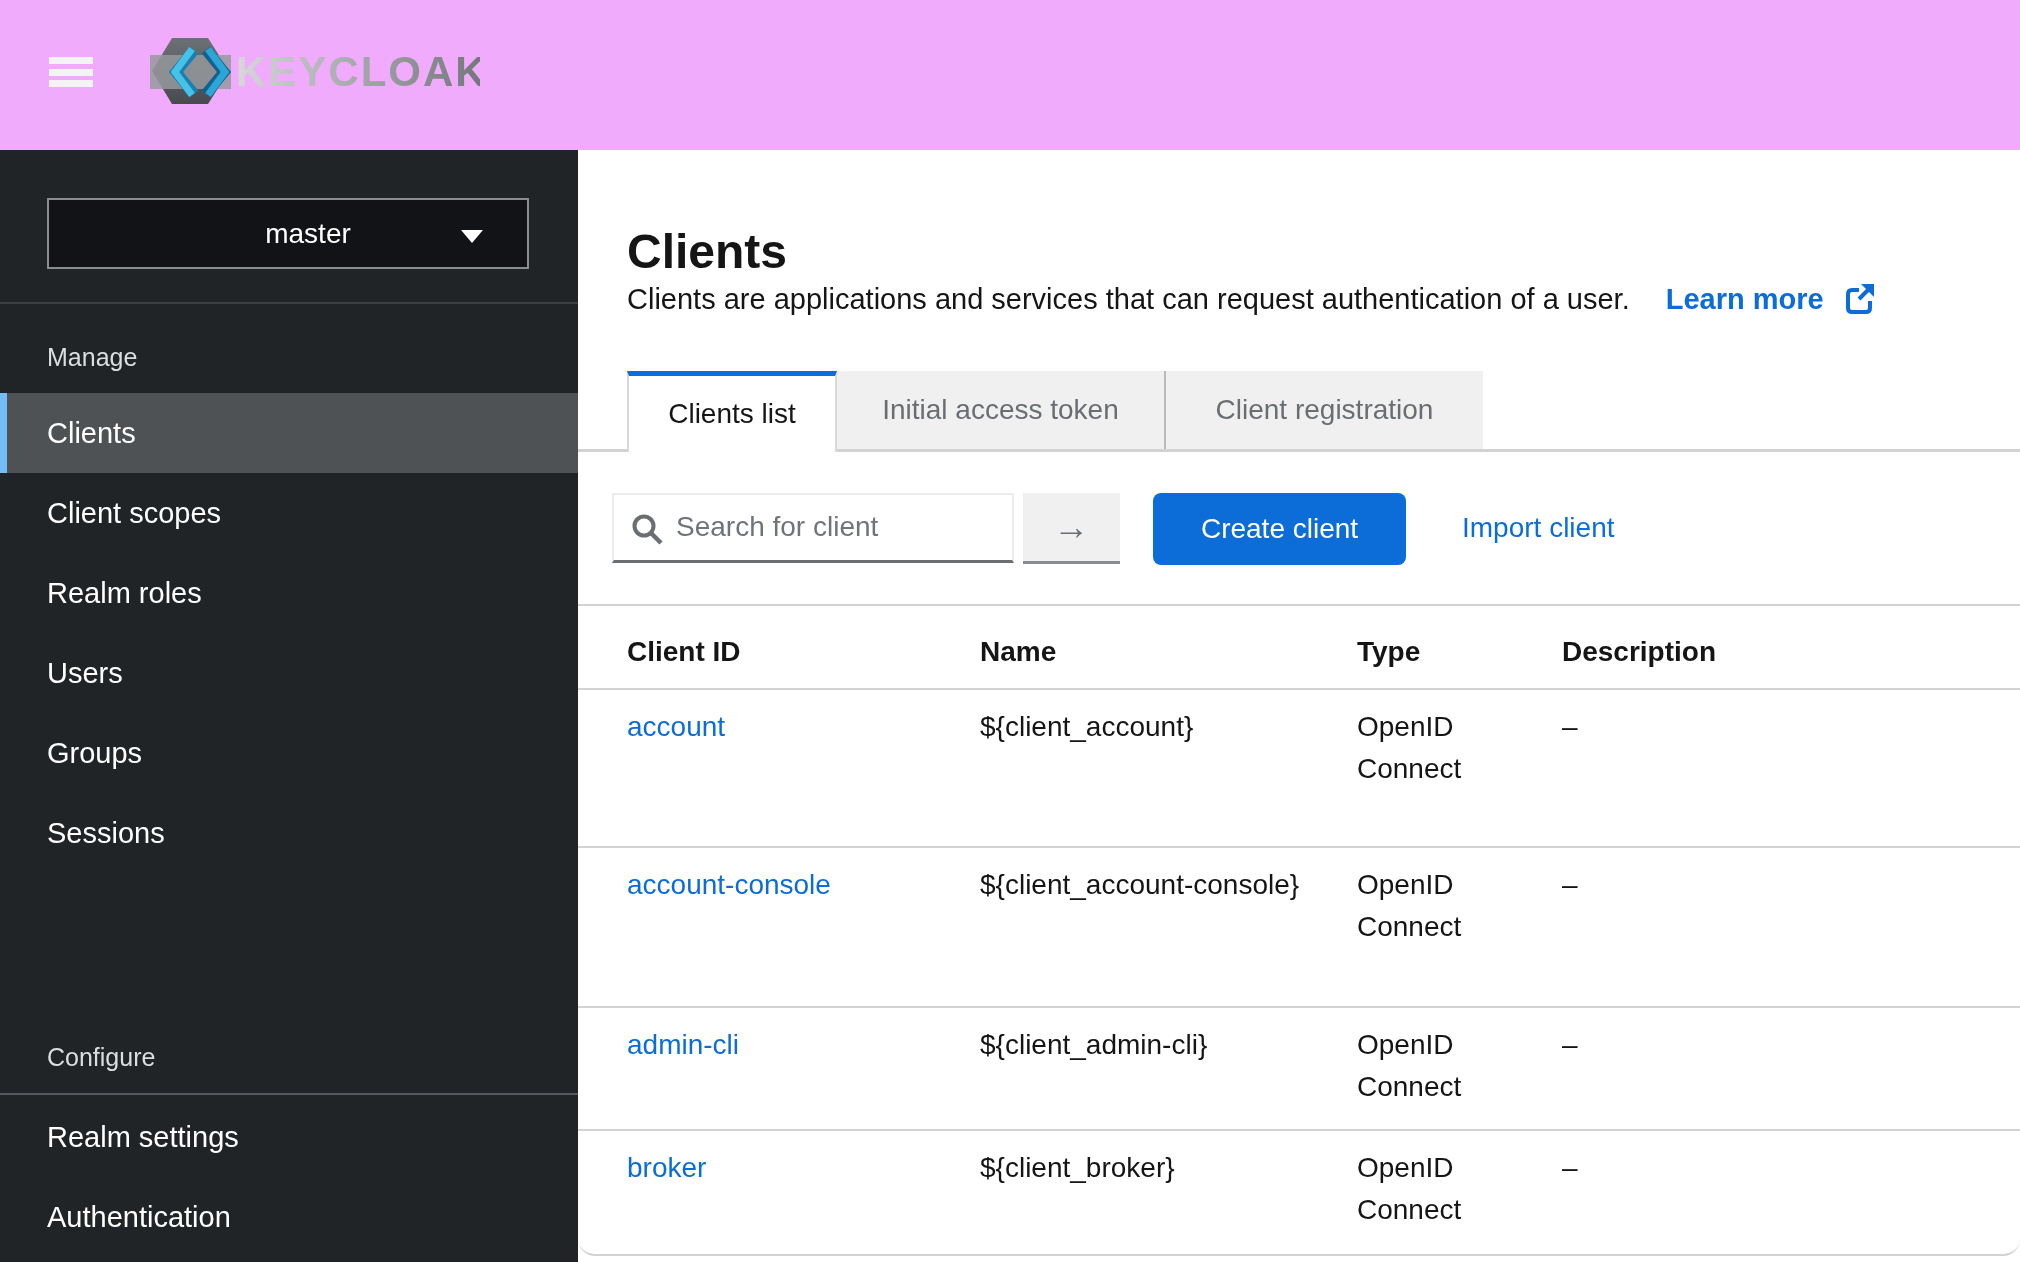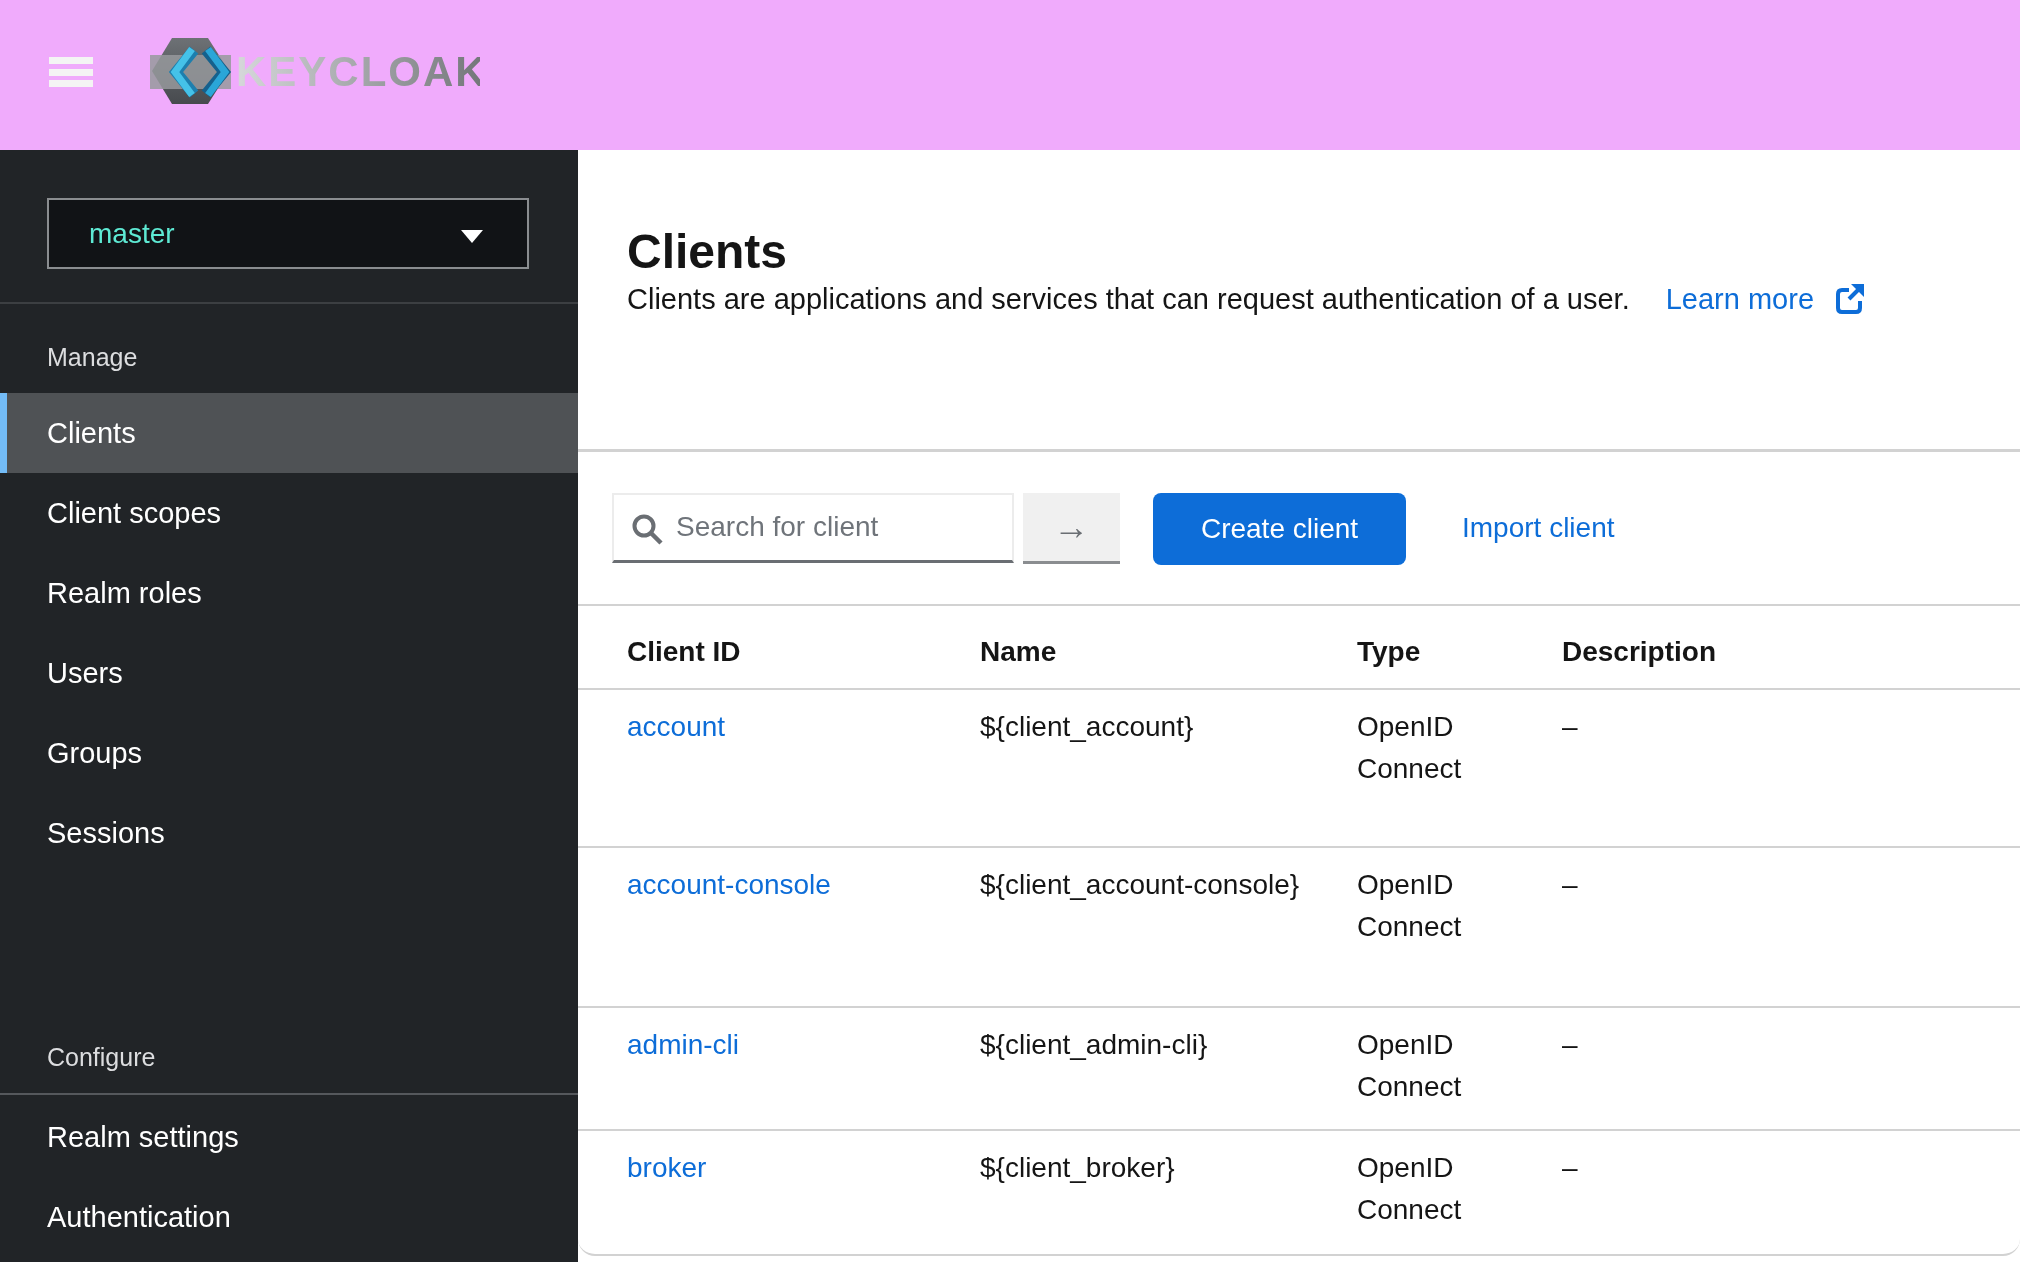--- a/index.html
+++ b/index.html
@@ -8,43 +8,43 @@
 
   
   .masthead { position:absolute; left:0; top:0; width:2020px; height:159px; background:#f0abfc; }
   .hamburger { position:absolute; left:49px; top:57px; width:44px; height:30px; cursor:pointer; }
   .hamburger span { display:block; width:44px; height:7px; background:#f4f4f4; margin-bottom:4.5px; }
   .brand { position:absolute; left:150px; top:32px; }
 
   
   .sidebar { position:absolute; left:0; top:150px; width:578px; height:1112px; background:#212427; }
   .realm-selector { position:absolute; left:47px; top:48px; width:482px; height:71px;
-    background:#111316; border:2px solid #8a8d90; color:#5eead4; font-size:28px;
-    display:flex; align-items:center; padding-left:40px; cursor:pointer; }
+    background:#111316; border:2px solid #8a8d90; color:#ffffff; font-size:28px;
+    display:flex; align-items:center; padding-left:40px; cursor:pointer;justify-content:center; }
   .realm-caret { position:absolute; right:44px; top:30px; width:0; height:0;
     border-left:11px solid transparent; border-right:11px solid transparent; border-top:13px solid #fff; }
   .sidebar-divider-1 { position:absolute; left:0; top:152px; width:100%; height:2px; background:#3c3f42; }
   .nav-section-label { position:absolute; left:47px; height:60px; line-height:60px; color:#dcdddf; font-size:25px; }
   .label-manage { top:177px; }
   .label-configure { top:877px; }
   .sidebar-divider-2 { position:absolute; left:0; top:943px; width:100%; height:2px; background:#55585c; }
   .nav-list { position:absolute; left:0; width:578px; }
   .nav-list-manage { top:243px; }
   .nav-list-configure { top:947px; }
   .nav-item { height:80px; display:flex; align-items:center; padding-left:47px;
     color:#fff; font-size:29px; cursor:pointer; }
   .nav-item.current { background:#4f5255; border-left:7px solid #73bcf7; padding-left:40px; }
 
   
   .main { position:absolute; left:578px; top:150px; width:1442px; height:1112px; background:#fff; }
   .page-title { position:absolute; left:49px; top:74px; font-size:48px; font-weight:700; color:#151515; }
   .page-desc-row { position:absolute; left:49px; top:132px; display:flex; align-items:center; gap:36px; }
   .page-desc { font-size:29px; color:#151515; }
   .learn-more { display:flex; align-items:center; gap:18px; color:#0d6dd8; font-size:29px;
-    text-decoration:none; cursor:pointer; }
+    text-decoration:none; cursor:pointer;font-weight:bold; }
 
   
   .tabbar { position:absolute; left:0; top:221px; width:100%; height:81px; }
   .tabbar-baseline { position:absolute; left:0; bottom:0; width:100%; height:3px; background:#d2d2d2; }
   .tabs { position:absolute; left:49px; top:0; display:flex; }
   .tab { height:78px; display:flex; align-items:center; justify-content:center;
     font-size:28px; cursor:pointer; position:relative; z-index:1; }
   .tab.active { width:210px; height:81px; background:#fff; color:#151515;
     border-top:5px solid #0d6dd8; border-left:2px solid #d9d9d9; border-right:2px solid #d9d9d9; }
   .tab.inactive { background:#f0f0f0; color:#6a6e73; }
@@ -147,20 +147,25 @@
       <svg width="34" height="34" viewBox="0 0 34 34">
         <path d="M28 19 v7 q0 4 -4 4 H10 q-4 0 -4 -4 V12 q0 -4 4 -4 h7" fill="none" stroke="#0d6dd8" stroke-width="4"></path>
         <path d="M17 17 L30 4" fill="none" stroke="#0d6dd8" stroke-width="4"></path>
         <path d="M19 2 h13 v13 z" fill="#0d6dd8"></path>
       </svg>
     </a>
   </div>
 
   <div class="tabbar">
     <div class="tabbar-baseline"></div>
+    <div class="tabs">
+      <div class="tab active">Clients list</div>
+      <div class="tab inactive tab-2">Initial access token</div>
+      <div class="tab inactive tab-3">Client registration</div>
+    </div>
   </div>
 
   <div class="toolbar">
     <div class="search-box">
       <svg width="36" height="36" viewBox="0 0 36 36">
         <circle cx="14" cy="14" r="9.5" fill="none" stroke="#6a6e73" stroke-width="4"></circle>
         <line x1="21" y1="21" x2="31" y2="31" stroke="#6a6e73" stroke-width="4.5"></line>
       </svg>
       <input type="text" placeholder="Search for client" style="">
     </div>

